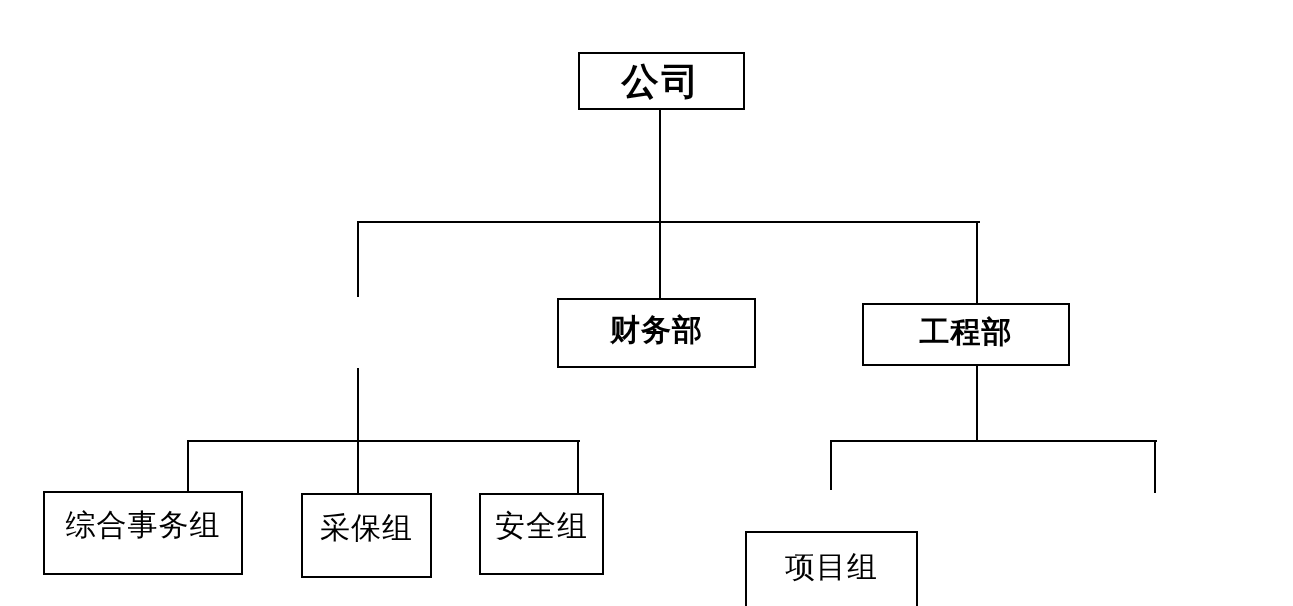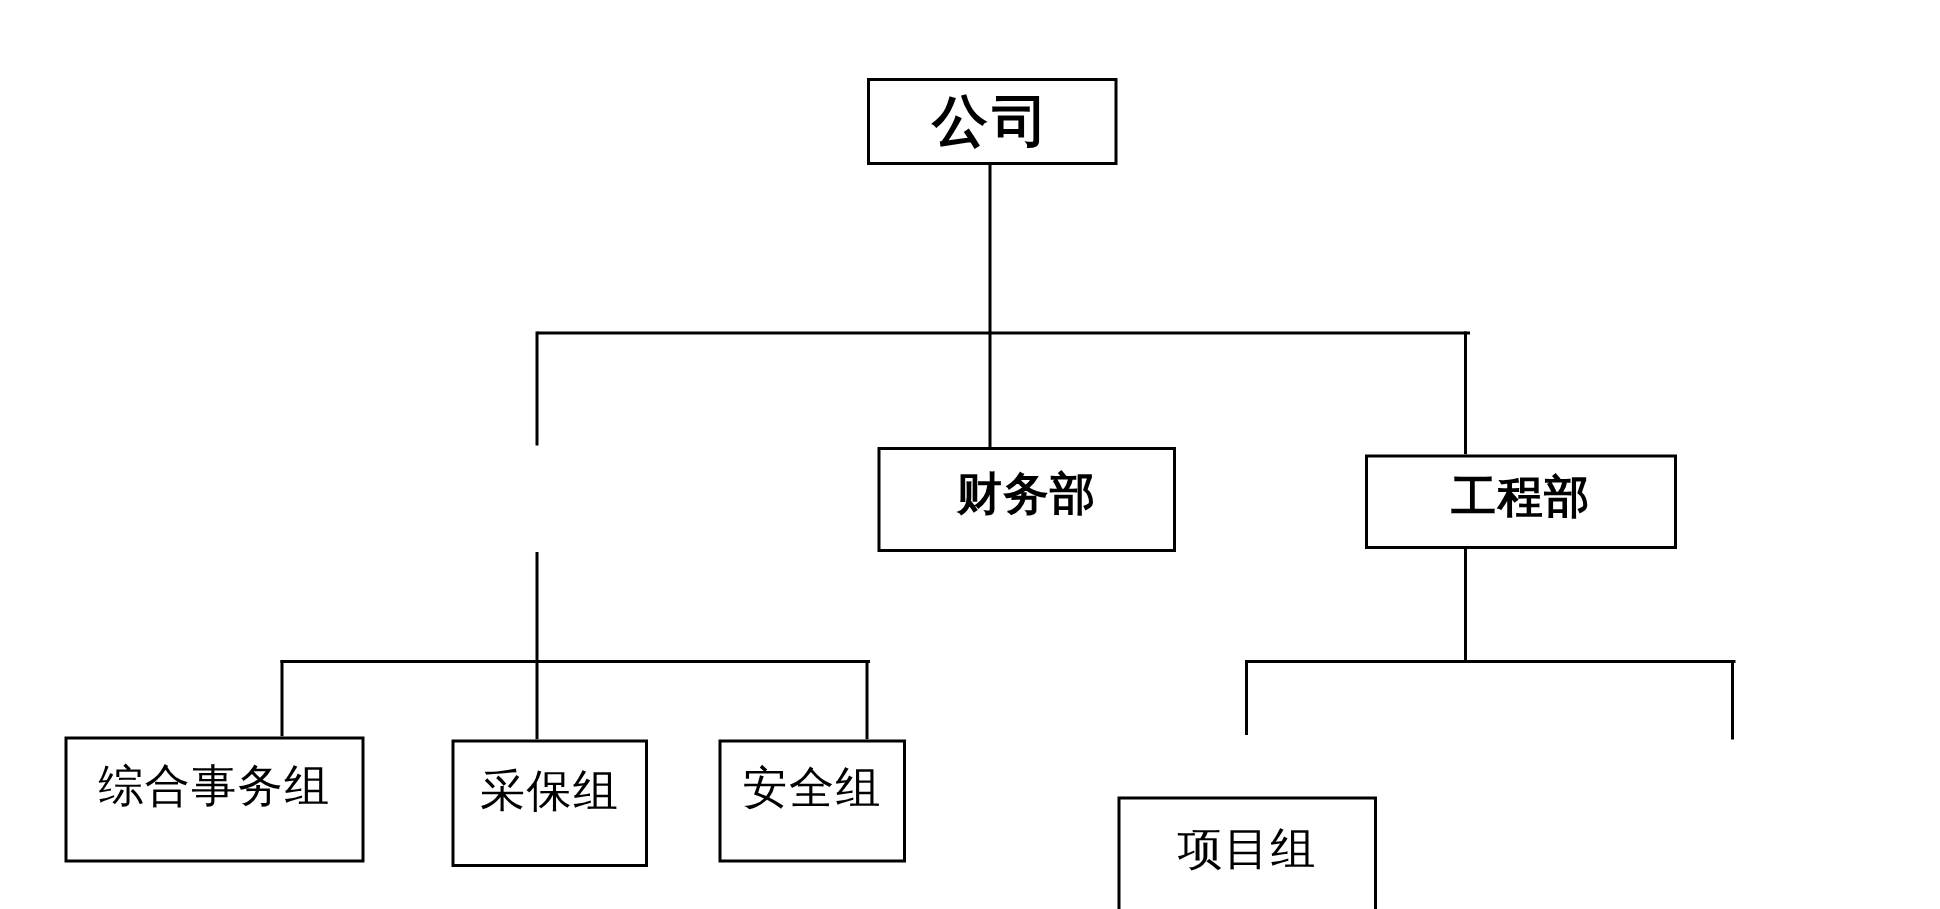--- a/index.html
+++ b/index.html
@@ -36,22 +36,22 @@
   .line {
     position: absolute;
     background: #000000;
   }
   .vline { width: 2px; }
   .hline { height: 2px; }
 
   
   #n-company          { left: 578px;  top: 52px;  width: 167px; height: 58px; }
   #n-general-office   { left: 253px;  top: 297px; width: 195px; height: 71px; }
-  #n-finance-dept     { left: 557px;  top: 298px; width: 199px; height: 70px; margin-left: 28px; }
-  #n-engineering-dept { left: 862px;  top: 303px; width: 208px; height: 63px; margin-left: 48px; }
+  #n-finance-dept     { left: 557px;  top: 298px; width: 199px; height: 70px; }
+  #n-engineering-dept { left: 862px;  top: 303px; width: 208px; height: 63px; }
   #n-general-affairs  { left: 43px;   top: 491px; width: 200px; height: 84px; }
   #n-procurement      { left: 301px;  top: 493px; width: 131px; height: 85px; }
   #n-safety           { left: 479px;  top: 493px; width: 125px; height: 82px; }
   #n-project          { left: 745px;  top: 490px; width: 173px; height: 87px; margin-top: 41px; }
   #n-labor            { left: 1071px; top: 493px; width: 172px; height: 83px; }
 
   
   #l-company-drop   { left: 659px;  top: 110px; height: 188px; } 
   #l-level2-h       { left: 358px;  top: 221px; width: 622px;  }
   #l-office-up      { left: 357px;  top: 221px; height: 76px;  }

